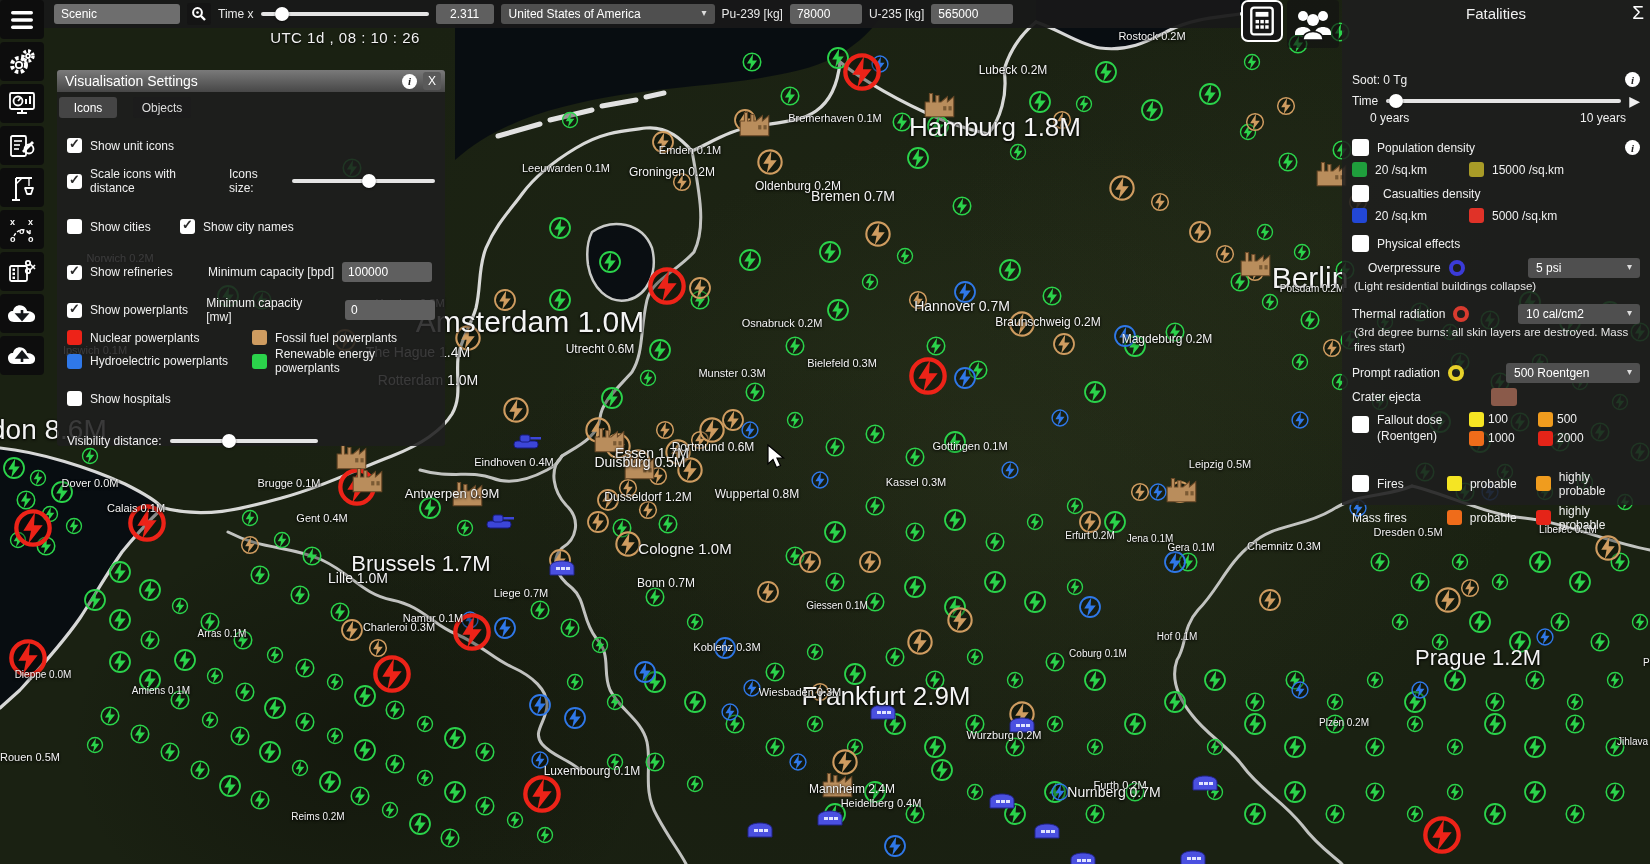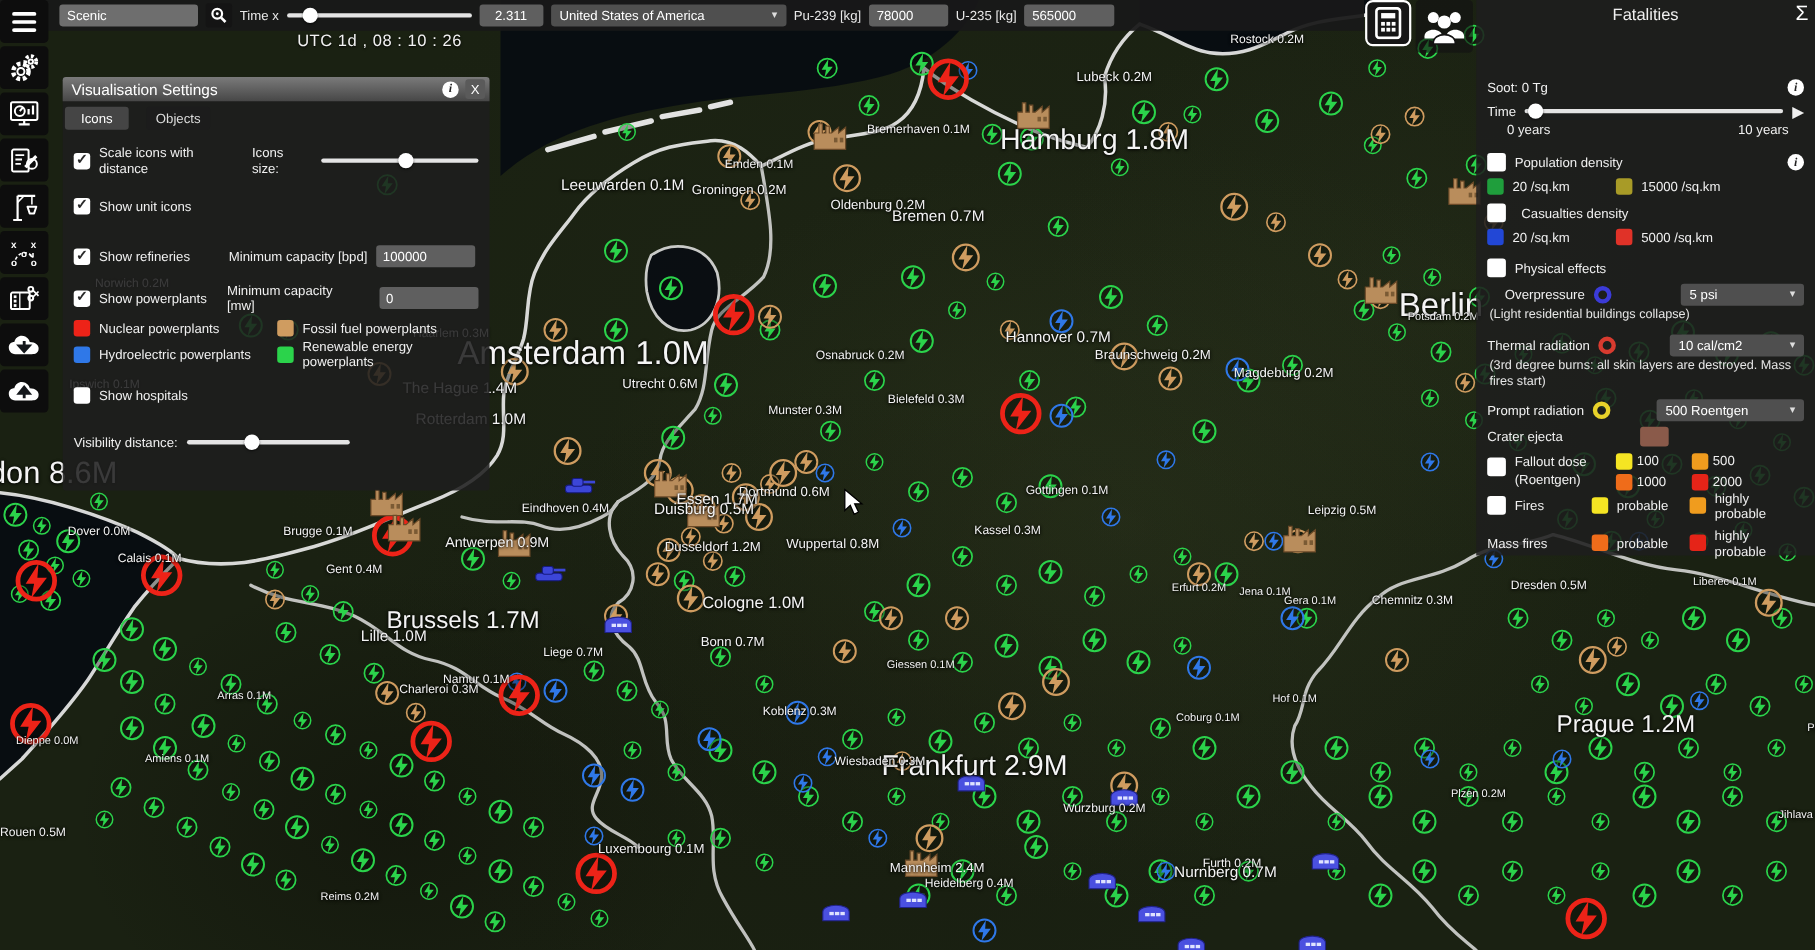--- a/index.html
+++ b/index.html
@@ -1655,21 +1655,21 @@
             <rect x="4" y="12" width="24" height="7" rx="3" fill="#3c46d8" stroke="#161a80"></rect>
             <rect x="10" y="6" width="10" height="7" rx="2" fill="#3c46d8" stroke="#161a80"></rect>
           </svg></div>
       </div>
     <div id="labels">
         <div class="city-label" style="left: 1152px; top: 36px; font-size: 11px;">Rostock 0.2M</div>
         <div class="city-label" style="left: 1013px; top: 70px; font-size: 12px;">Lubeck 0.2M</div>
         <div class="city-label" style="left: 995px; top: 127px; font-size: 26px;">Hamburg 1.8M</div>
         <div class="city-label" style="left: 835px; top: 118px; font-size: 11px;">Bremerhaven 0.1M</div>
         <div class="city-label" style="left: 690px; top: 150px; font-size: 11px;">Emden 0.1M</div>
-        <div class="city-label" style="left: 566px; top: 168px; font-size: 14px;">Leeuwarden 0.1M</div>
+        <div class="city-label" style="left: 566px; top: 168px; font-size: 11px;">Leeuwarden 0.1M</div>
         <div class="city-label" style="left: 672px; top: 172px; font-size: 12px;">Groningen 0.2M</div>
         <div class="city-label" style="left: 798px; top: 186px; font-size: 12px;">Oldenburg 0.2M</div>
         <div class="city-label" style="left: 853px; top: 196px; font-size: 14px;">Bremen 0.7M</div>
         <div class="city-label" style="left: 1310px; top: 278px; font-size: 30px;">Berlin</div>
         <div class="city-label" style="left: 1312px; top: 288px; font-size: 10px;">Potsdam 0.2M</div>
         <div class="city-label" style="left: 530px; top: 322px; font-size: 30px;">Amsterdam 1.0M</div>
         <div class="city-label" style="left: 410px; top: 303px; font-size: 11px;">Haarlem 0.3M</div>
         <div class="city-label" style="left: 120px; top: 258px; font-size: 11px;">Norwich 0.2M</div>
         <div class="city-label" style="left: 95px; top: 350px; font-size: 11px;">Ipswich 0.1M</div>
         <div class="city-label" style="left: 962px; top: 306px; font-size: 14px;">Hannover 0.7M</div>
@@ -1881,32 +1881,38 @@
   <div id="settings-panel" class="panel">
     <div class="ptitle">
       <span style="flex:1">Visualisation Settings</span>
       <div class="info-i">i</div>
       <div class="close-x">X</div>
     </div>
     <div class="tabs">
       <div class="tab active">Icons</div>
       <div class="tab inactive">Objects</div>
     </div>
+    <div class="row" style="margin-top:20px">
+      <span class="cb checked"></span>
+      <span>Show unit icons</span>
+    </div>
     <div class="row" style="margin-top:14px">
       <span class="cb checked"></span>
       <span>Scale icons with distance</span>
       <span>Icons size:</span>
       <div class="slider" style="width:146px">
         <div class="track"></div>
           <div class="thumb" style="left:54%"></div>
       </div>
     </div>
-    <div class="row" style="margin-top:20px">
+    <div class="row" style="margin-top:24px">
+      <span class="cb"></span>
+      <span style="width:82px">Show cities</span>
       <span class="cb checked"></span>
-      <span>Show unit icons</span>
+      <span>Show city names</span>
     </div>
     <div class="row" style="margin-top:28px">
       <span class="cb checked"></span>
       <span style="width:110px">Show refineries</span>
       <span>Minimum capacity [bpd]</span>
       <input class="mini-input" value="100000" style="">
     </div>
     <div class="row" style="margin-top:14px">
       <span class="cb checked"></span>
       <span style="width:110px">Show powerplants</span>
@@ -2030,21 +2036,21 @@
         <span class="sw" style="background: rgb(245, 229, 35);"></span>
         <span>100</span>
         <span class="sw" style="background: rgb(240, 156, 30);"></span>
         <span>500</span>
         <span class="sw" style="background: rgb(239, 108, 26);"></span>
         <span>1000</span>
         <span class="sw" style="background: rgb(229, 36, 24);"></span>
         <span>2000</span>
       </span>
     </div>
-    <div class="row" style="margin-top:0">
+    <div class="row" style="margin-top:24px">
       <span class="cb" style="width:17px;height:17px"></span>
       <span style="width:62px">Fires</span>
       <span class="sw" style="background: rgb(245, 229, 35);"></span>
       <span style="width:58px">probable</span>
       <span class="sw" style="background: rgb(240, 156, 30);"></span>
       <span>highly probable</span>
     </div>
     <div class="row" style="margin-top:6px">
       <span style="width:87px">Mass fires</span>
       <span class="sw" style="background: rgb(239, 108, 26);"></span>

